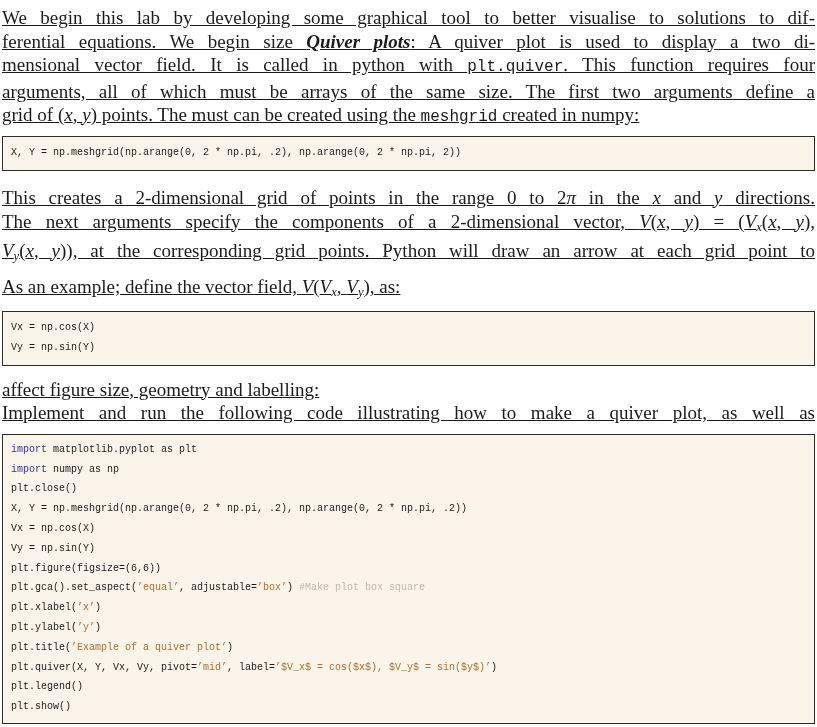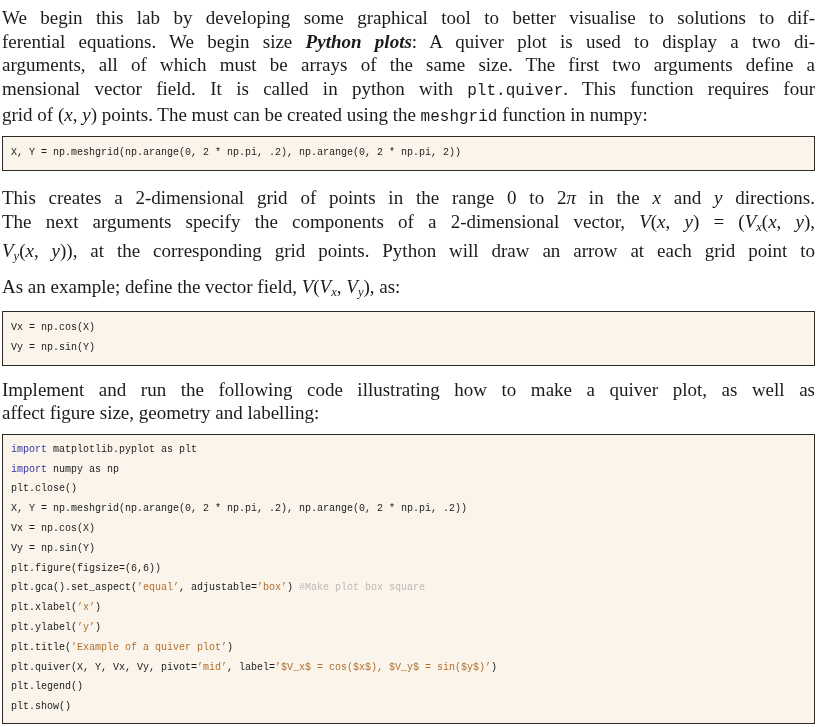--- a/index.html
+++ b/index.html
@@ -4,21 +4,21 @@
 <style>
   html,body{margin:0;padding:0;}
   body{
     width:817px;height:727px;overflow:hidden;background:#ffffff;
     box-sizing:border-box;padding:6px 2px 0 2px;
     font-family:"Liberation Serif",serif;font-size:19px;line-height:23.6px;
     color:var(--text-color,#1b1b1b);
   }
   .doc{width:813px;}
   .para{margin:0;}
-  .line{white-space:nowrap;}
+  .line{white-space:nowrap;text-decoration:underline;}
   .jl{text-align:justify;text-align-last:justify;white-space:normal;}
   .ll{text-align:left;white-space:normal;}
   .bi{font-weight:bold;font-style:italic;}
   .i{font-style:italic;}
   .isub{font-style:italic;font-size:0.66em;vertical-align:-0.22em;}
   .c{font-family:"Liberation Mono",monospace;font-size:16px;}
   .codeblock{
     margin:0;background:var(--code-bg,#faf4eb);
     border:1.5px solid var(--code-border,#2e2c29);
     padding:6px 8px 7px 8px;
@@ -37,33 +37,33 @@
   .doc>*:nth-child(5){margin-top:6px;}
   .doc>*:nth-child(6){margin-top:12px;}
   .doc>*:nth-child(7){margin-top:9px;padding:5px 8px 6px 8px;line-height:19.8px;}
 </style>
 </head>
 <body>
 
 <main class="doc">
     <div class="para">
       <div class="line jl"><span>We begin this lab by developing some graphical tool to better visualise to solutions to dif-</span></div>
-      <div class="line jl"><span>ferential equations. We begin size </span><span class="bi">Python plots</span><span>: A quiver plot is used to display a two di-</span></div>
+      <div class="line jl"><span>ferential equations. We begin size </span><span class="bi">Quiver plots</span><span>: A quiver plot is used to display a two di-</span></div>
+      <div class="line jl"><span>mensional vector field. It is called in python with </span><span class="c">plt.quiver</span><span>. This function requires four</span></div>
       <div class="line jl"><span>arguments, all of which must be arrays of the same size. The first two arguments define a</span></div>
-      <div class="line jl"><span>mensional vector field. It is called in python with </span><span class="c">plt.quiver</span><span>. This function requires four</span></div>
-      <div class="line ll"><span>grid of (</span><span class="i">x</span><span>, </span><span class="i">y</span><span>) points. The must can be created using the </span><span class="c">meshgrid</span><span> function in numpy:</span></div>
+      <div class="line ll"><span>grid of (</span><span class="i">x</span><span>, </span><span class="i">y</span><span>) points. The must can be created using the </span><span class="c">meshgrid</span><span> created in numpy:</span></div>
     </div>
     <pre class="codeblock"><div class="codeline"><span>X, Y = np.meshgrid(np.arange(0, 2 * np.pi, .2), np.arange(0, 2 * np.pi, 2))</span></div></pre>
     <div class="para">
       <div class="line jl"><span>This creates a 2-dimensional grid of points in the range 0 to 2</span><span class="i">π</span><span> in the </span><span class="i">x</span><span> and </span><span class="i">y</span><span> directions.</span></div>
       <div class="line jl"><span>The next arguments specify the components of a 2-dimensional vector, </span><span class="i">V</span><span>(</span><span class="i">x</span><span>, </span><span class="i">y</span><span>) = (</span><span class="i">V</span><span class="isub">x</span><span>(</span><span class="i">x</span><span>, </span><span class="i">y</span><span>),</span></div>
       <div class="line jl"><span class="i">V</span><span class="isub">y</span><span>(</span><span class="i">x</span><span>, </span><span class="i">y</span><span>)), at the corresponding grid points. Python will draw an arrow at each grid point to</span></div>
     </div>
     <div class="para">
       <div class="line ll"><span>As an example; define the vector field, </span><span class="i">V</span><span>(</span><span class="i">V</span><span class="isub">x</span><span>, </span><span class="i">V</span><span class="isub">y</span><span>), as:</span></div>
     </div>
     <pre class="codeblock"><div class="codeline"><span>Vx = np.cos(X)</span></div><div class="codeline"><span>Vy = np.sin(Y)</span></div></pre>
     <div class="para">
+      <div class="line ll"><span>affect figure size, geometry and labelling:</span></div>
       <div class="line jl"><span>Implement and run the following code illustrating how to make a quiver plot, as well as</span></div>
-      <div class="line ll"><span>affect figure size, geometry and labelling:</span></div>
     </div>
     <pre class="codeblock"><div class="codeline"><span class="k">import</span><span> matplotlib.pyplot as plt</span></div><div class="codeline"><span class="k">import</span><span> numpy as np</span></div><div class="codeline"><span>plt.close()</span></div><div class="codeline"><span>X, Y = np.meshgrid(np.arange(0, 2 * np.pi, .2), np.arange(0, 2 * np.pi, .2))</span></div><div class="codeline"><span>Vx = np.cos(X)</span></div><div class="codeline"><span>Vy = np.sin(Y)</span></div><div class="codeline"><span>plt.figure(figsize=(6,6))</span></div><div class="codeline"><span>plt.gca().set_aspect(</span><span class="str">’equal’</span><span>, adjustable=</span><span class="str">’box’</span><span>) </span><span class="cm">#Make plot box square</span></div><div class="codeline"><span>plt.xlabel(</span><span class="str">’x’</span><span>)</span></div><div class="codeline"><span>plt.ylabel(</span><span class="str">’y’</span><span>)</span></div><div class="codeline"><span>plt.title(</span><span class="str">’Example of a quiver plot’</span><span>)</span></div><div class="codeline"><span>plt.quiver(X, Y, Vx, Vy, pivot=</span><span class="str">’mid’</span><span>, label=</span><span class="str">’$V_x$ = cos($x$), $V_y$ = sin($y$)’</span><span>)</span></div><div class="codeline"><span>plt.legend()</span></div><div class="codeline"><span>plt.show()</span></div></pre>
   </main>
 
 </body></html>

